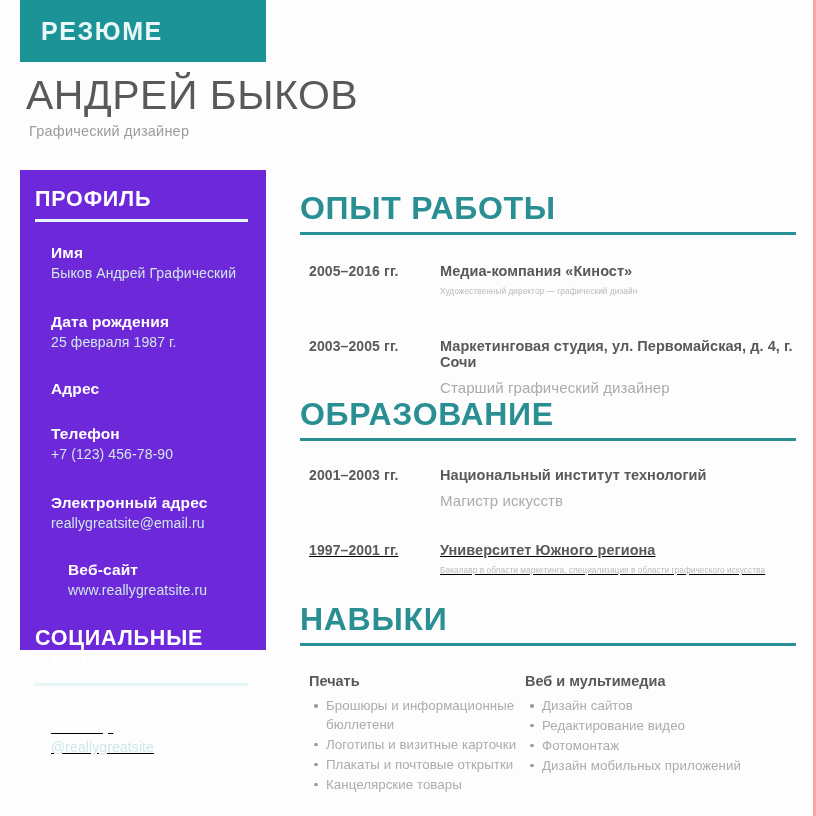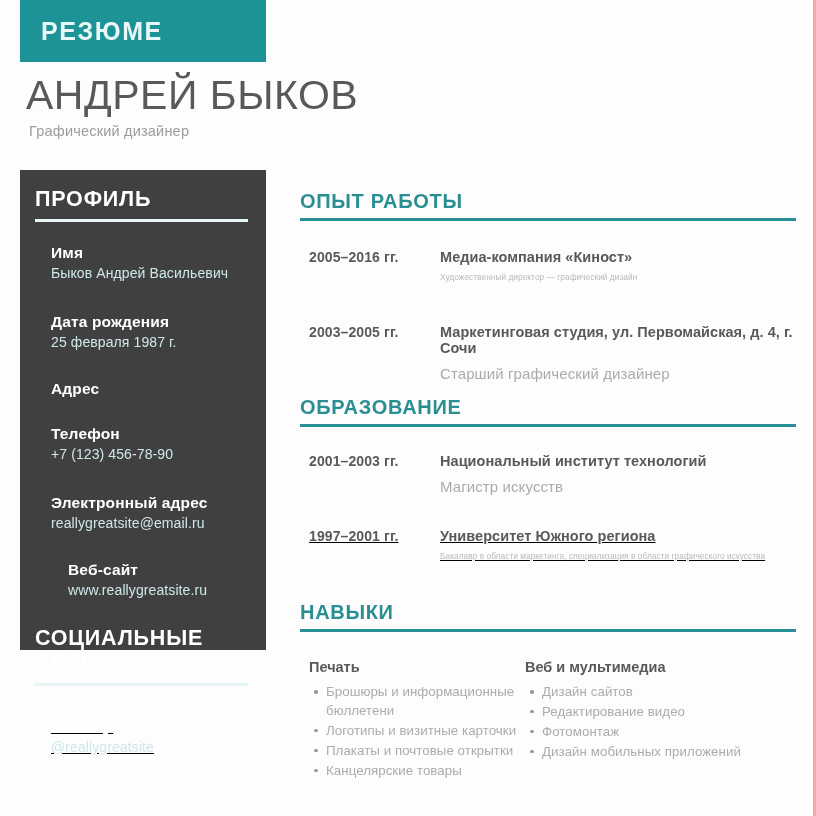--- a/index.html
+++ b/index.html
@@ -62,21 +62,21 @@
     letter-spacing: 0.2px;
   }
 
   
   .sidebar {
     position: absolute;
     left: 20px;
     top: 170px;
     width: 246px;
     height: 480px;
-    background: #404040;
+    background: #6d28d9;
     box-sizing: border-box;
   }
   .side-heading {
     color: #ffffff;
     font-size: 21.5px;
     font-weight: bold;
     letter-spacing: 0.8px;
     padding-left: 15px;
   }
   .side-rule {
@@ -103,21 +103,21 @@
 
   
   .main {
     position: absolute;
     left: 300px;
     top: 0;
     width: 496px;
   }
   .section-title {
     color: #2a8f93;
-    font-size: 20px;
+    font-size: 32px;
     font-weight: bold;
     letter-spacing: 0.7px;
   }
   .section-rule {
     height: 3px;
     background: #2b9094;
     width: 496px;
     margin-top: 5px;
   }
   .entry {
@@ -204,21 +204,21 @@
   <div class="job-title">Графический дизайнер</div>
 
   <div class="sidebar">
     <div style="padding-top:17px;">
       <div class="side-heading">ПРОФИЛЬ</div>
       <div class="side-rule"></div>
     </div>
 
     <div class="side-block" style="margin-top:22px;">
       <div class="side-label">Имя</div>
-      <div class="side-value">Быков Андрей Васильевич</div>
+      <div class="side-value">Быков Андрей Графический</div>
     </div>
 
     <div class="side-block" style="margin-top:30px;">
       <div class="side-label">Дата рождения</div>
       <div class="side-value">25 февраля 1987 г.</div>
     </div>
 
     <div class="side-block" style="margin-top:29px;">
       <div class="side-label">Адрес</div>
     </div>

